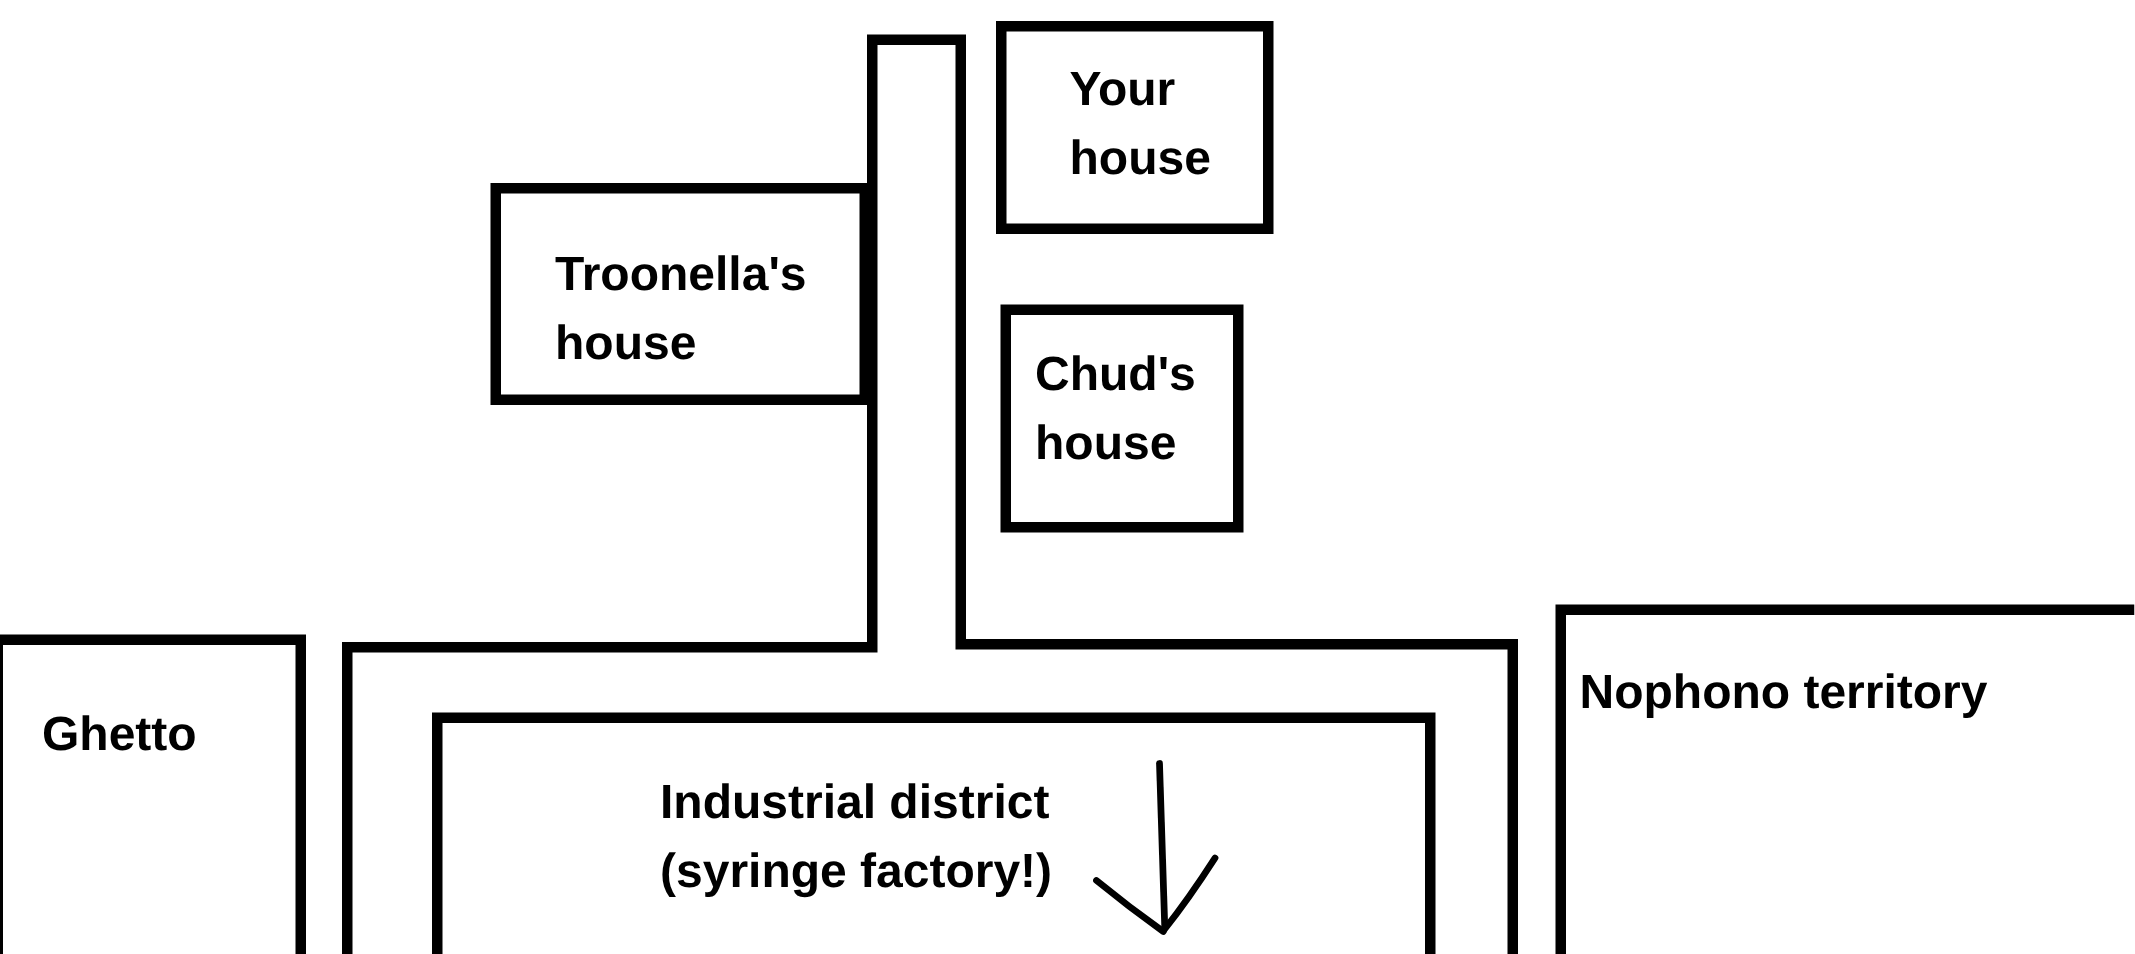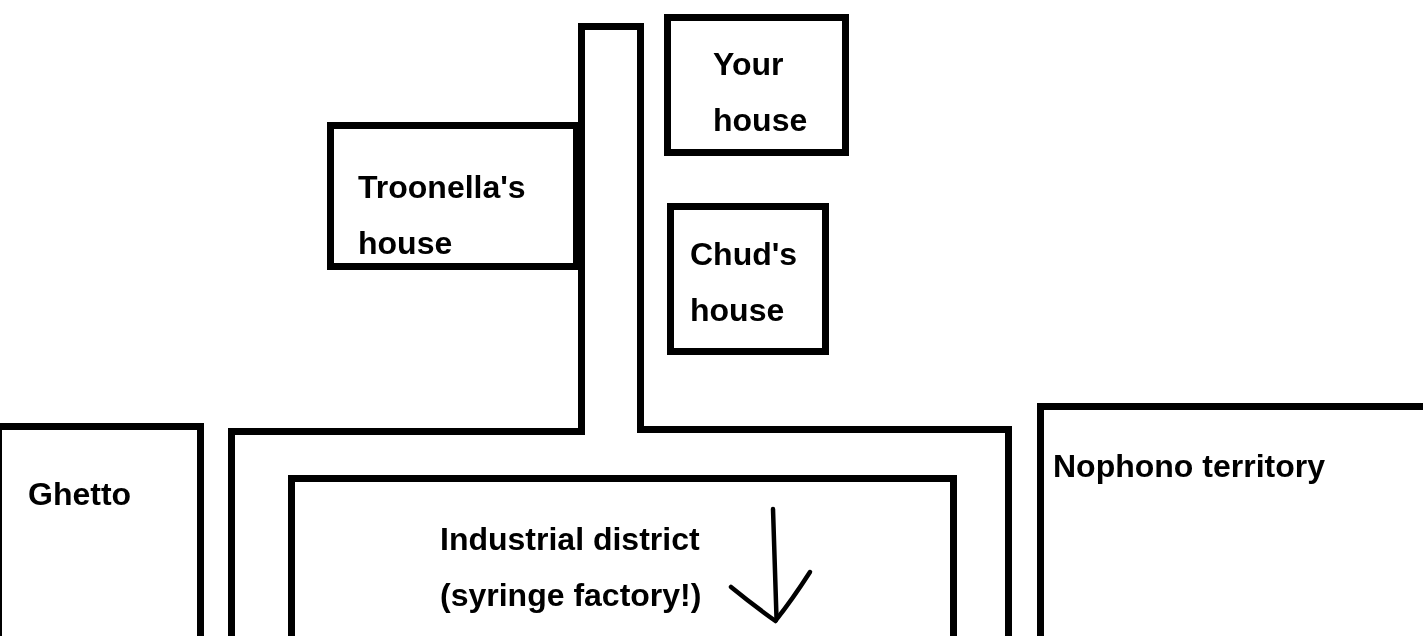--- a/index.html
+++ b/index.html
@@ -19,27 +19,27 @@
   }
   .box {
     position: absolute;
     box-sizing: border-box;
     border: 7px solid #000000;
     background: #ffffff;
   }
   .label {
     font-weight: 700;
     font-size: 32px;
-    line-height: 56px;
+    line-height: 46px;
     color: #000000;
     white-space: pre-line;
   }
   
   .box-your       { left: 664px;  top: 14px;  width: 185px; height: 142px; padding: 15px 0 0 42px; }
-  .box-troonella  { left: 327px;  top: 122px; width: 253px; height: 148px; padding: 30px 0 0 24px; }
+  .box-troonella  { left: 327px;  top: 122px; width: 253px; height: 148px; padding: 30px 0 0 36px; }
   .box-chud       { left: 667px;  top: 203px; width: 162px; height: 152px; padding: 16px 0 0 16px; }
   .box-ghetto     { left: -5px;   top: 423px; width: 209px; height: 245px; padding: 36px 0 0 26px; }
   .box-nophono    { left: 1037px; top: 403px; width: 400px; height: 250px; padding: 28px 0 0 9px; }
   .box-industrial { left: 288px;  top: 475px; width: 669px; height: 200px; padding: 29px 0 0 145px; background: transparent; }
 </style>
 </head>
 <body>
 
 <div class="canvas">
 

